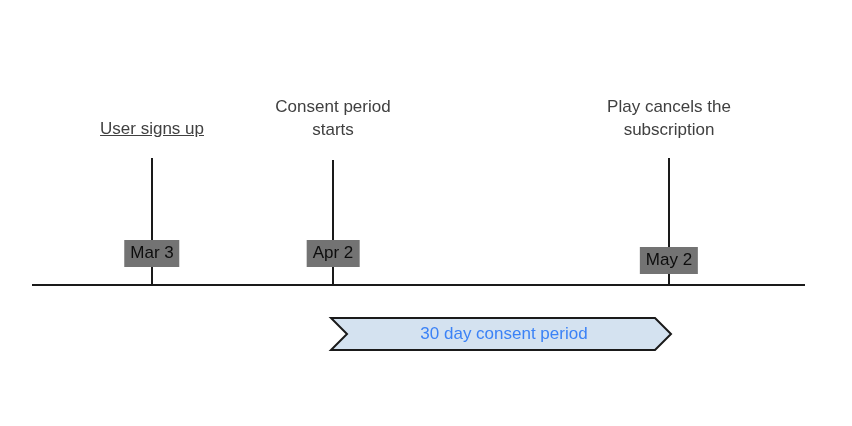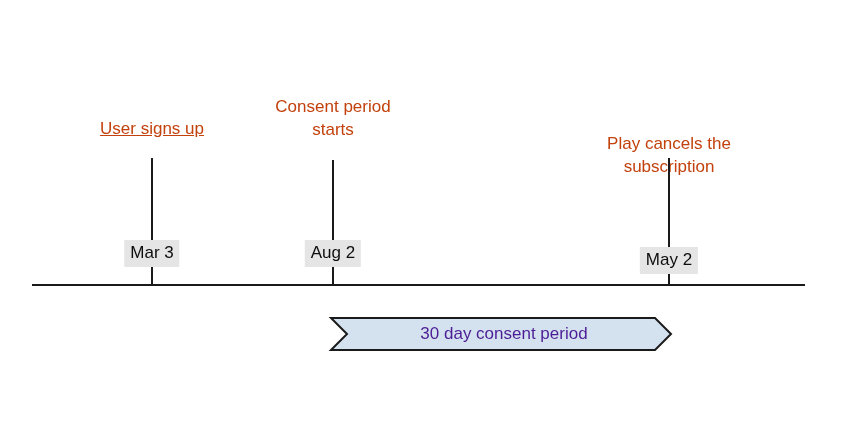--- a/index.html
+++ b/index.html
@@ -38,34 +38,34 @@
   }
   .event-caption {
     position: absolute;
     top: 0;
     left: 50%;
     transform: translateX(-50%);
     width: 230px;
     text-align: center;
     font-size: 17px;
     line-height: 23px;
-    color: #c2410c;
+    color: #404040;
     white-space: pre-line;
   }
   .event-tick {
     position: absolute;
     left: -1px;
     width: 2px;
     background: #1a1a1a;
   }
   .event-date {
     position: absolute;
     left: 50%;
     transform: translateX(-50%);
-    background: #e5e5e5;
+    background: #737373;
     color: #0d0d0d;
     font-size: 17px;
     line-height: 22px;
     padding: 2px 6px 3px 6px;
     white-space: nowrap;
   }
 
   
   .banner {
     position: absolute;
@@ -83,21 +83,21 @@
   .banner-label {
     position: absolute;
     left: 0;
     top: 0;
     width: 100%;
     height: 100%;
     display: flex;
     align-items: center;
     justify-content: center;
     font-size: 17px;
-    color: #4c1d95;
+    color: #3b82f6;
     padding-left: 6px;
     box-sizing: border-box;
     pointer-events: none;
   }
 </style>
 </head>
 <body>
 
 <div id="canvas">
 
@@ -106,25 +106,25 @@
   <div class="event" style="left:152px;">
     <div class="event-caption" style="top:117px;text-decoration:underline;">User signs up</div>
     <div class="event-tick" style="top:158px;height:127px;"></div>
     <div class="event-date" style="top:240px;">Mar 3</div>
   </div>
 
   <div class="event" style="left:333px;">
     <div class="event-caption" style="top:95px;">Consent period
 starts</div>
     <div class="event-tick" style="top:160px;height:125px;"></div>
-    <div class="event-date" style="top:240px;">Aug 2</div>
+    <div class="event-date" style="top:240px;">Apr 2</div>
   </div>
 
   <div class="event" style="left:669px;">
-    <div class="event-caption" style="top:95px;margin-top:37px;">Play cancels the
+    <div class="event-caption" style="top:95px;">Play cancels the
 subscription</div>
     <div class="event-tick" style="top:158px;height:127px;"></div>
     <div class="event-date" style="top:247px;">May 2</div>
   </div>
 
   <div class="banner">
     <svg viewBox="0 0 342 34" preserveAspectRatio="none">
       <polygon id="chevron-poly" points="1,1 325,1 341,17 325,33 1,33 17,17" fill="#d4e2f0" stroke="#1a1a1a" stroke-width="2" stroke-linejoin="miter"></polygon>
     </svg>
     <div class="banner-label">30 day consent period</div>

